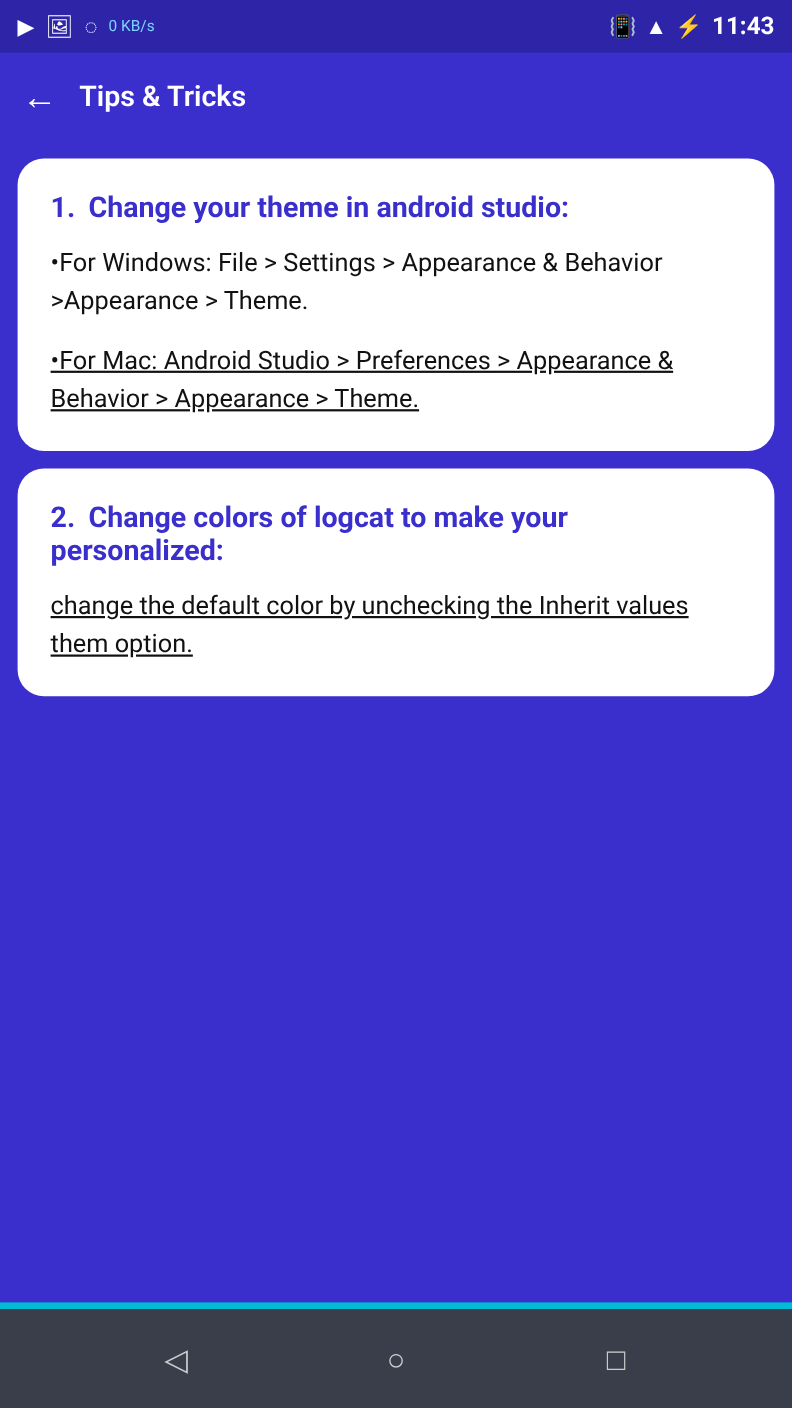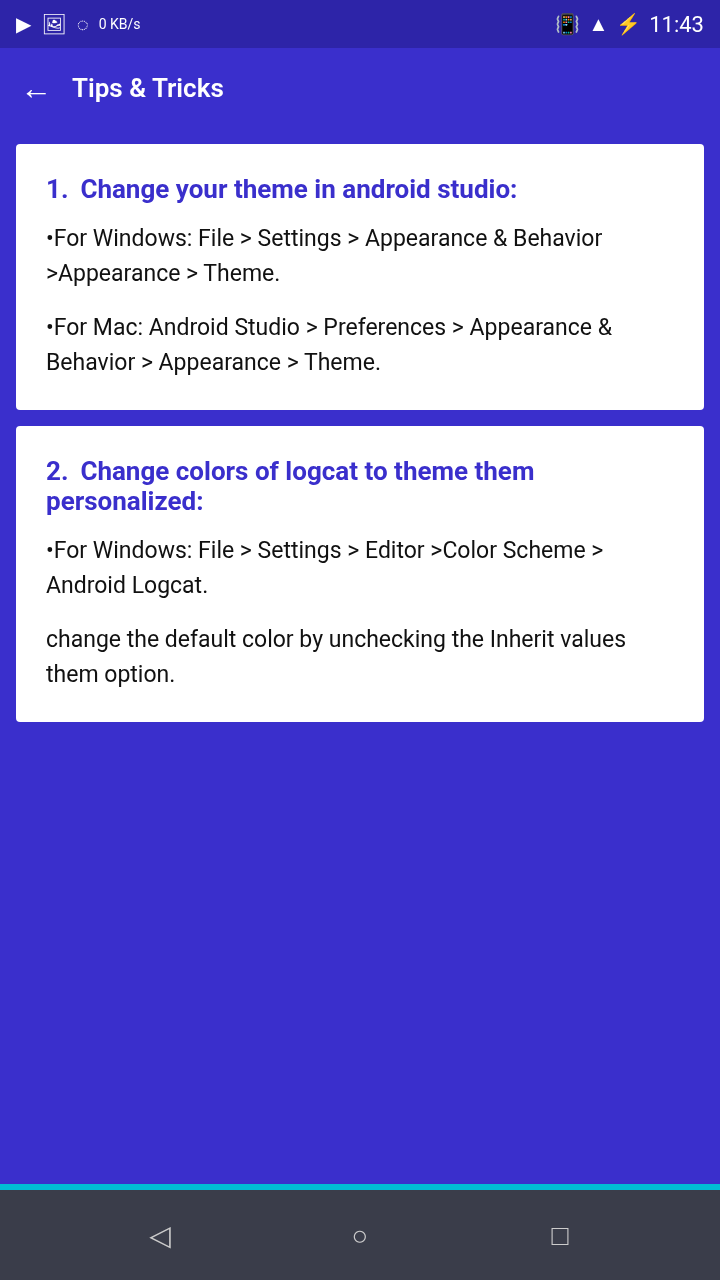--- a/index.html
+++ b/index.html
@@ -38,25 +38,25 @@
       display: flex;
       align-items: center;
       gap: 8px;
       font-size: 22px;
       color: white;
     }
 
     .status-time {
       font-size: 22px;
       color: white;
-      font-weight: 400;
+      font-weight: 700;
     }
 
     .status-data {
-      color: #ffffff;
+      color: #7dd3fc;
       font-size: 14px;
       text-align: right;
       line-height: 1.2;
     }
 
     
     .toolbar {
       background-color: #3a2fcc;
       display: flex;
       align-items: center;
@@ -85,21 +85,21 @@
       padding: 16px;
       display: flex;
       flex-direction: column;
       gap: 16px;
       padding-bottom: 0;
     }
 
     
     .card {
       background-color: white;
-      border-radius: 4px;
+      border-radius: 24px;
       padding: 30px 30px;
     }
 
     .tip-number {
       color: #3a2fcc;
       font-size: 26px;
       font-weight: 700;
       display: inline;
     }
 
@@ -120,20 +120,21 @@
       line-height: 1.5;
       margin-top: 18px;
     }
 
     .tip-body p {
       margin-bottom: 20px;
     }
 
     .tip-body p:last-child {
       margin-bottom: 0;
+      text-decoration: underline;
     }
 
     
     .bottom-nav {
       background-color: #3a3d4a;
       height: 90px;
       display: flex;
       align-items: center;
       justify-content: space-around;
       padding: 0 60px;
@@ -200,24 +201,23 @@
     <div class="tip-body">
       <p>•For Windows: File &gt; Settings &gt; Appearance &amp; Behavior &gt;Appearance &gt; Theme.</p>
       <p> •For Mac: Android Studio &gt; Preferences &gt; Appearance &amp; Behavior &gt; Appearance &gt; Theme.</p>
     </div>
   </div>
 
   <div class="card">
     <div class="tip-heading-line">
       <span class="tip-number">2.</span>
       <span>&nbsp;</span>
-      <span class="tip-heading">Change colors of logcat to theme them personalized:</span>
+      <span class="tip-heading">Change colors of logcat to make your personalized:</span>
     </div>
     <div class="tip-body">
-      <p>•For Windows: File &gt; Settings &gt; Editor &gt;Color Scheme &gt; Android Logcat.</p>
       <p> change the default color by unchecking the Inherit values them option.</p>
     </div>
   </div>
 
 </div>
 
 <div class="cyan-bar"></div>
 
 <div class="bottom-nav">
   <span class="nav-icon">◁</span>

